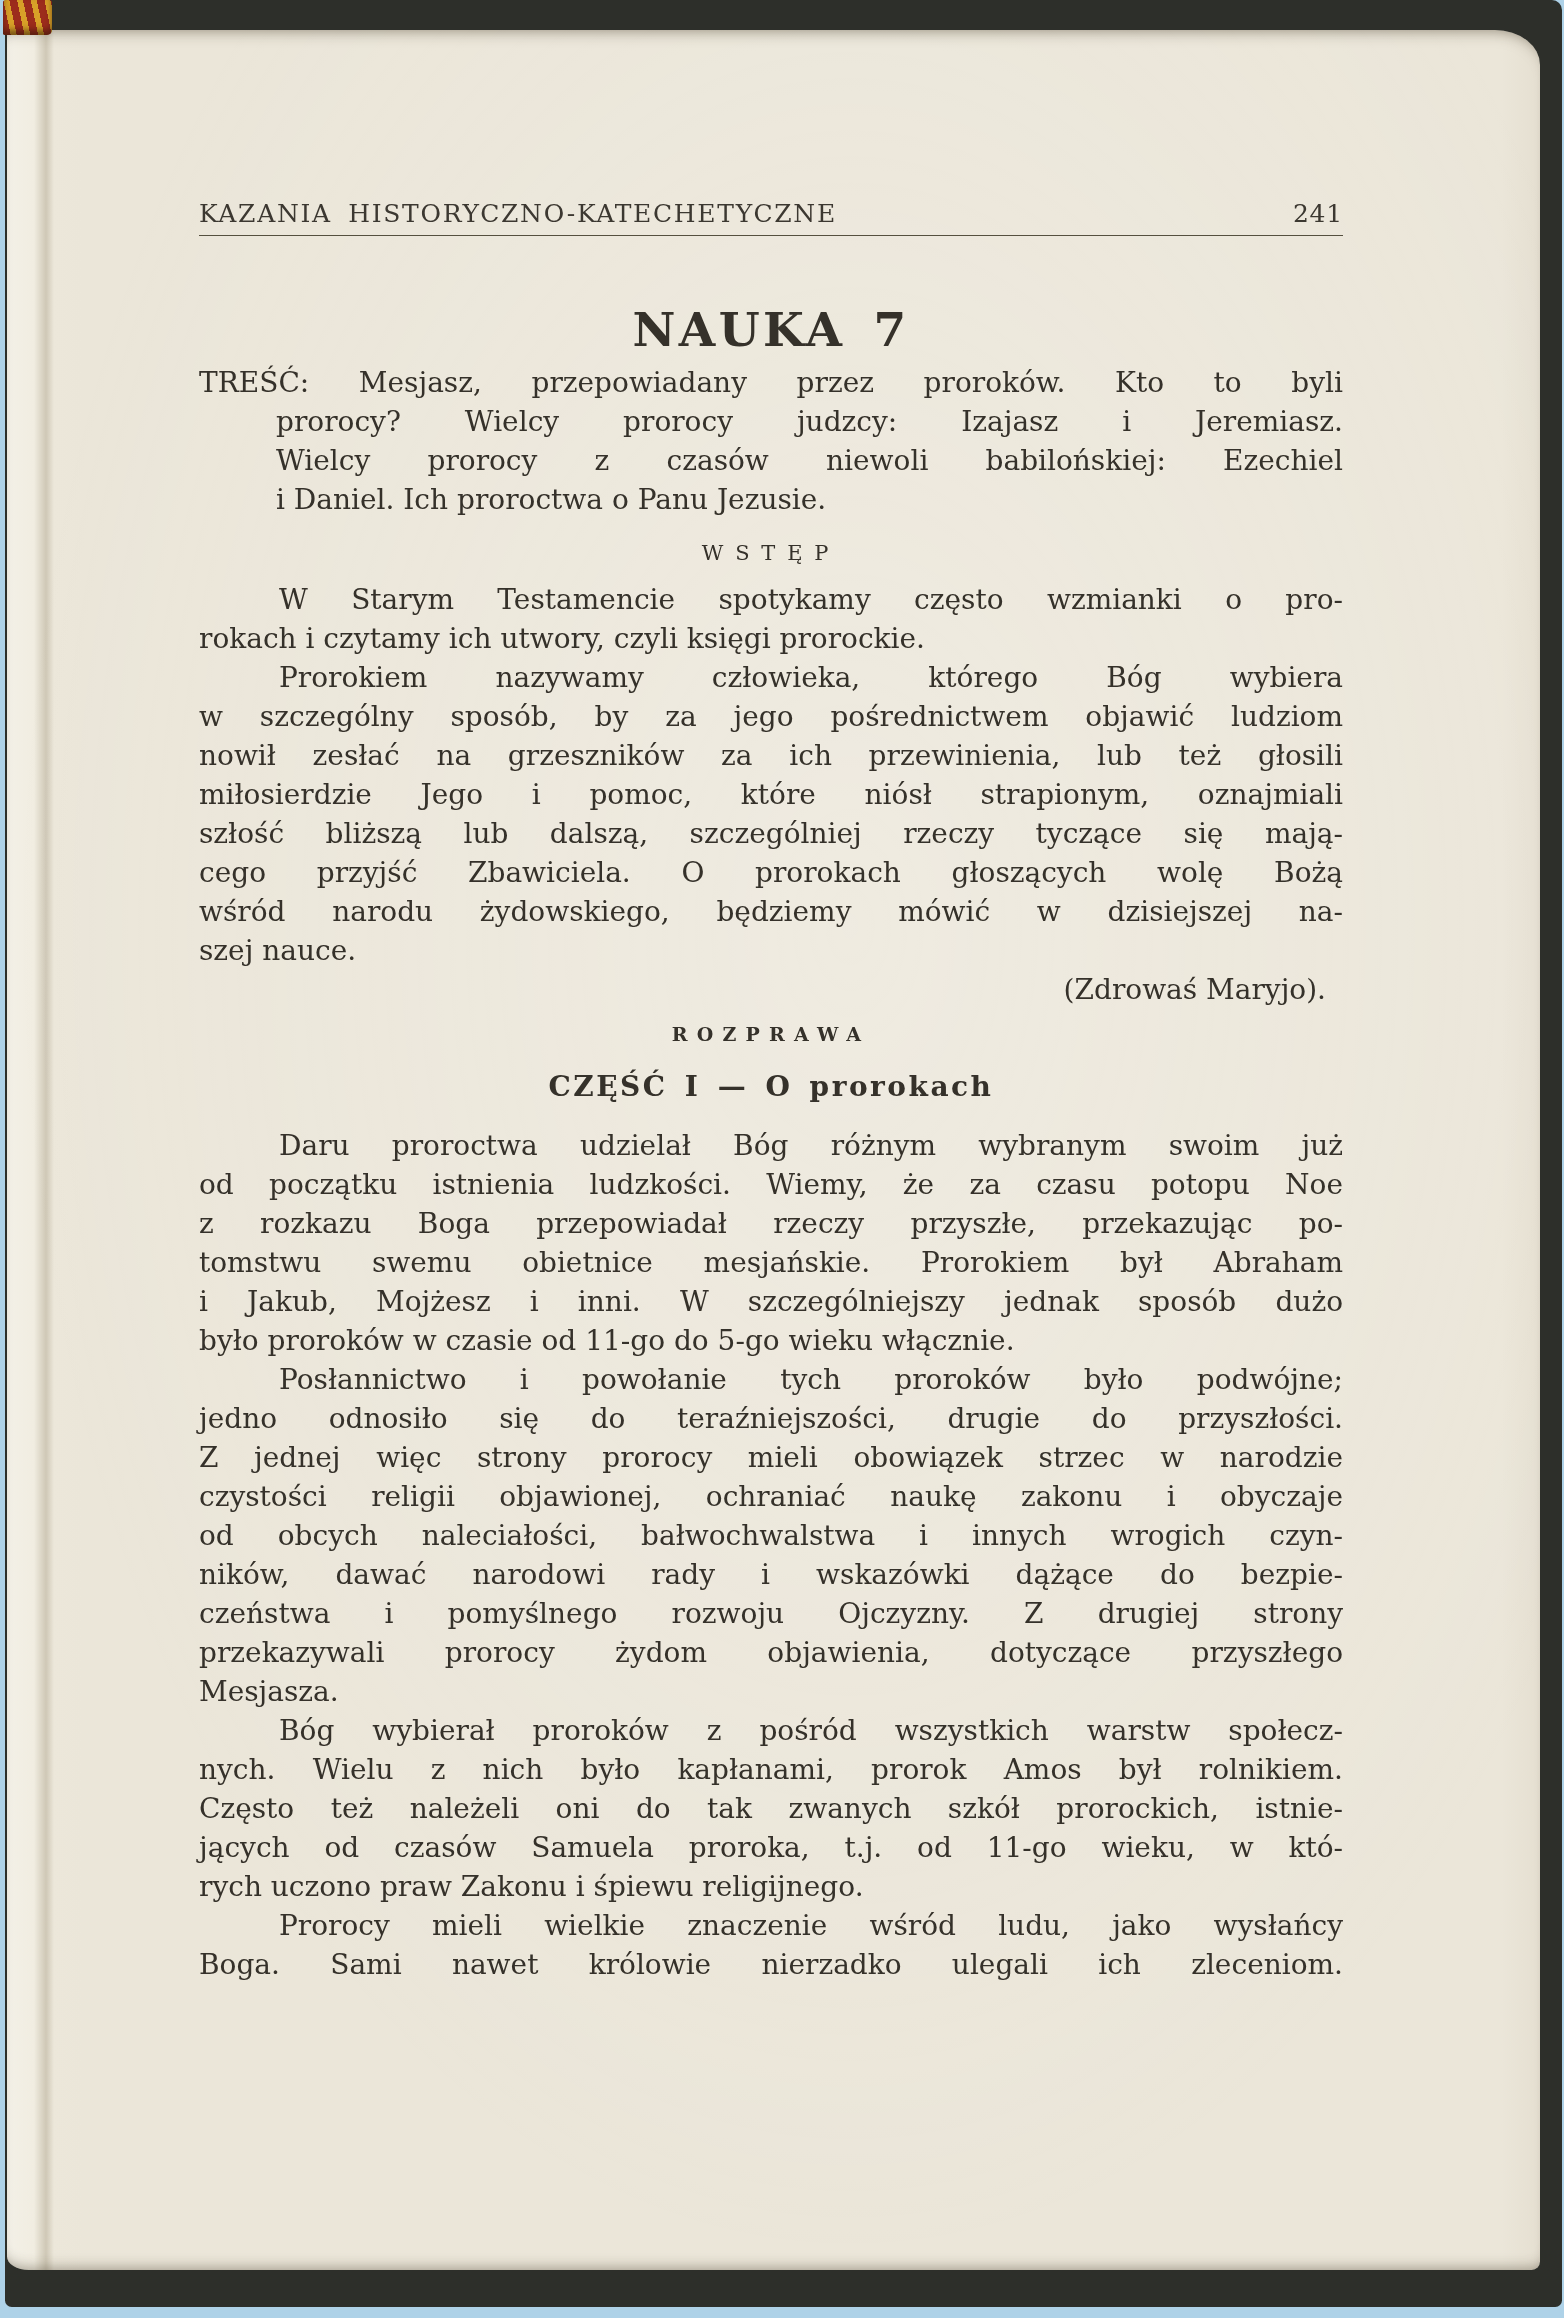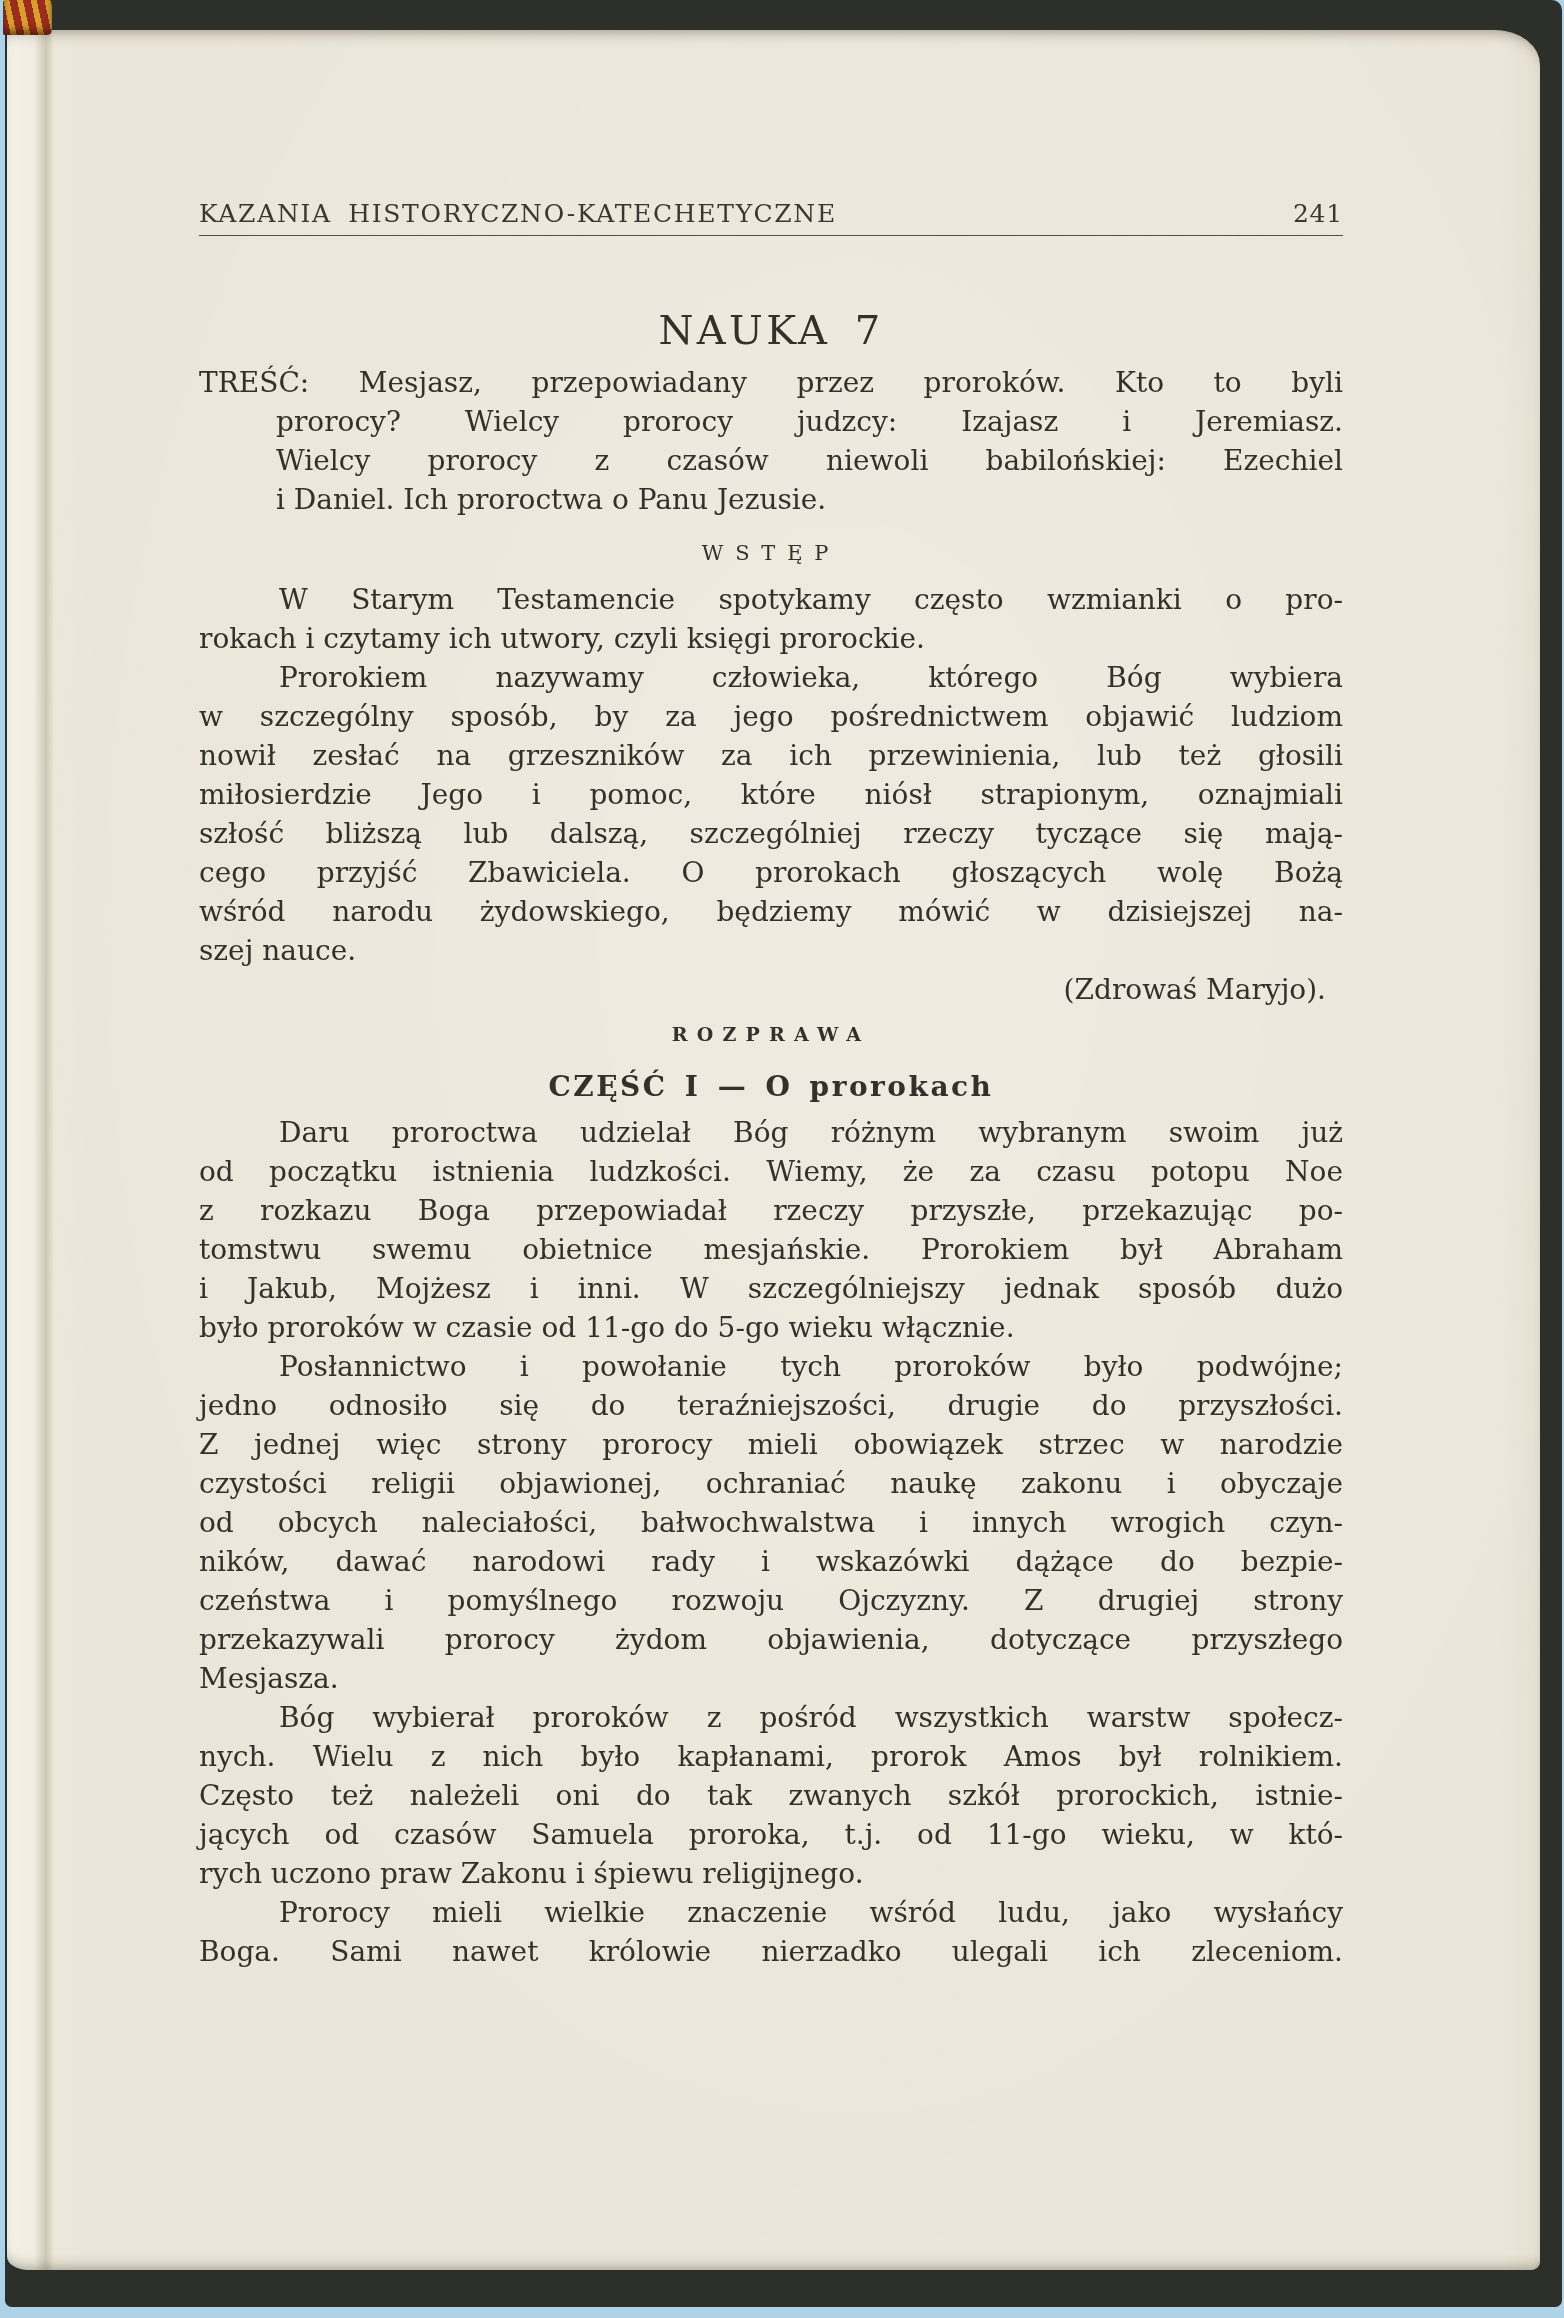--- a/index.html
+++ b/index.html
@@ -47,30 +47,30 @@
     z-index:4;
   }
   .runhead{
     display:flex;justify-content:space-between;align-items:flex-end;
     height:34px;font-size:25px;letter-spacing:1.7px;word-spacing:6.7px;
     color:#3c3831;
   }
   .runhead .num{letter-spacing:0.8px;word-spacing:0;}
   .rule{margin-top:6.7px;border-top:1.7px solid var(--rule,#55503f);height:0;}
   h1.lesson{
-    margin:72px 0 0;text-align:center;font-size:40px;line-height:44px;
-    font-weight:normal;letter-spacing:3.4px;word-spacing:8.4px;
+    margin:72px 0 0;text-align:center;font-size:47px;line-height:44px;
+    font-weight:bold;letter-spacing:3.4px;word-spacing:8.4px;
   }
   .block{margin:0;}
   .block.tresc{margin-top:11.8px;}
   h2.wstep{margin:13.4px 0 0;text-align:center;font-size:21px;line-height:40px;font-weight:normal;letter-spacing:11.8px;}
   h2.rozprawa{margin:5px 0 0;text-align:center;font-size:19px;line-height:40px;font-weight:bold;letter-spacing:9.2px;}
   h3.part{margin:13.4px 0 0;text-align:center;font-size:28px;line-height:39px;font-weight:bold;letter-spacing:2.5px;word-spacing:5px;}
   .block.p1{margin-top:6.7px;}
-  .block.rp1{margin-top:7px;}
+  .block.rp1{margin-top:20px;}
   .line{
     line-height:39px;white-space:normal;
     text-align:justify;text-align-last:justify;
   }
   .line.end{text-align-last:left;}
   .line.ind{padding-left:80px;}
   .line.hang-ind{padding-left:77px;}
   .closing{line-height:39px;text-align:right;padding-right:17px;}
 </style>
 </head>

